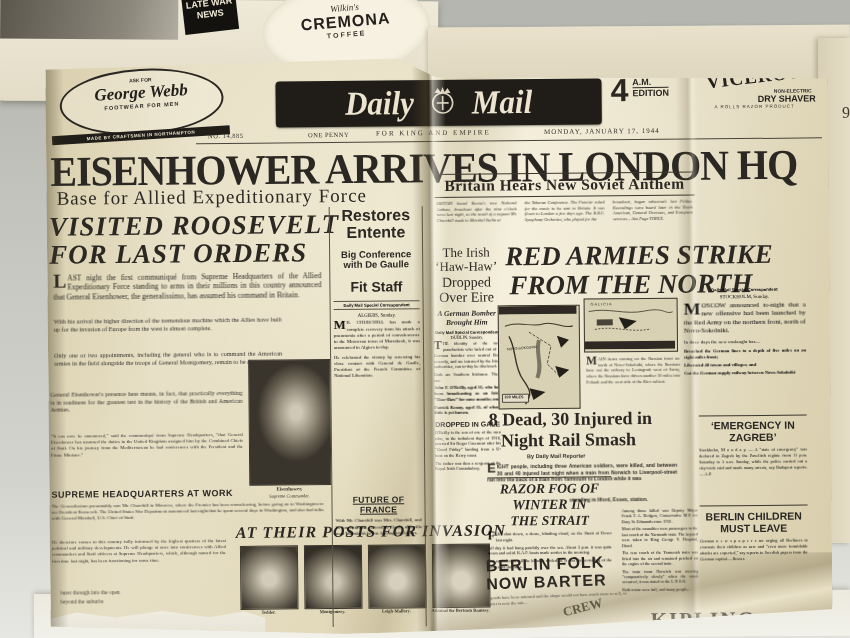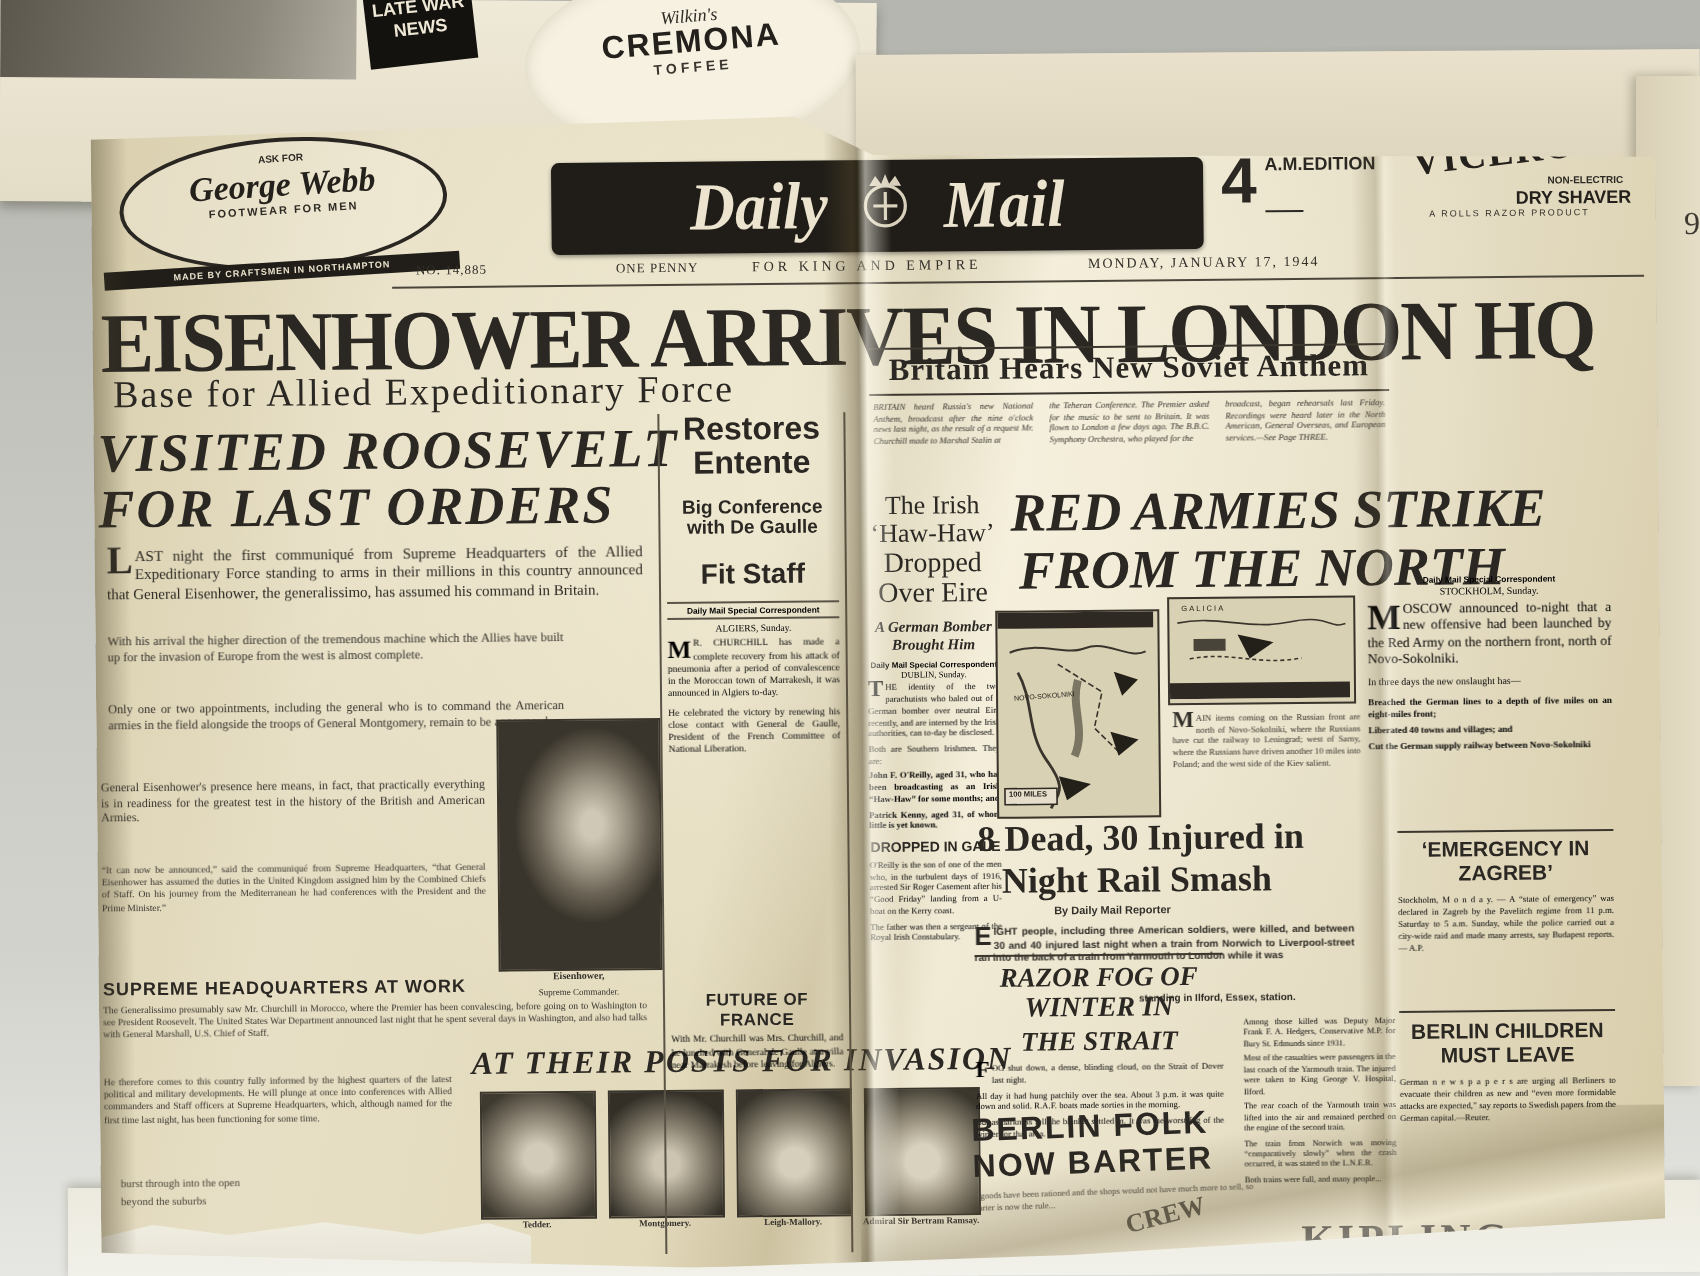--- a/index.html
+++ b/index.html
@@ -94,21 +94,21 @@
         <circle cx="15" cy="19" r="10" fill="none" stroke="#d8d0ba" stroke-width="1.6"></circle>
         <path d="M7 9 L10 4 L13 8 L15 3 L17 8 L20 4 L23 9 Z" fill="#d8d0ba"></path>
         <path d="M15 12 v14 M9 19 h12" stroke="#d8d0ba" stroke-width="1.6"></path>
       </svg>
     </span>
     <span class="serif b i" style="font-size:31px;color:#ece4cf;transform:scaleY(1.08);">Mail</span>
   </div>
 
   <div class="abs" style="left:565px;top:18px;display:flex;gap:4px;">
     <span class="sans b ink" style="font-size:32px;line-height:1;">4</span>
-    <span style="display:flex;flex-direction:row;margin-top:3px;">
+    <span style="display:flex;flex-direction:column;margin-top:3px;">
       <span class="sans b ink" style="font-size:9px;border-bottom:1.5px solid #2b2823;">A.M.</span>
       <span class="sans b ink" style="font-size:9px;">EDITION</span>
     </span>
   </div>
 
   <div class="abs ctr" style="left:642px;top:4px;width:134px;">
     <div class="sans b i" style="font-size:6.5px;color:#2d2a24;">Look After Your</div>
     <div class="serif b" style="font-size:19px;letter-spacing:1px;transform:rotate(-6deg);color:#24211c;">VICEROY</div>
     <div class="sans b" style="font-size:5px;text-align:right;padding-right:10px;color:#2d2a24;">NON-ELECTRIC</div>
     <div class="sans b" style="font-size:9px;text-align:right;padding-right:6px;color:#24211c;">DRY SHAVER</div>
@@ -159,21 +159,21 @@
   <div class="abs" style="left:282px;top:148px;width:94px;height:420px;border-left:1px solid #5a5447;border-right:1px solid #5a5447;padding:0 3px;box-sizing:border-box;">
     <div class="sans b ctr ink" style="font-size:16px;line-height:1.08;">Restores</div>
     <div class="sans b ctr ink" style="font-size:16px;line-height:1.08;">Entente</div>
     <div class="sans b ctr ink" style="font-size:9.5px;margin-top:8px;line-height:1.15;">Big Conference</div>
     <div class="sans b ctr ink" style="font-size:9.5px;line-height:1.15;">with De Gaulle</div>
     <div class="sans b ctr ink" style="font-size:14px;margin-top:8px;">Fit Staff</div>
     <div class="sans b ctr" style="font-size:4.2px;margin-top:6px;border-top:.5px solid #5a5447;border-bottom:.5px solid #5a5447;padding:1px 0;">Daily Mail Special Correspondent</div>
     <div class="serif ctr" style="font-size:4.8px;margin-top:3px;">ALGIERS, Sunday.</div>
     <div class="serif jst blur dropcap" style="font-size:4.8px;line-height:1.3;margin-top:2px;">MR. CHURCHILL has made a complete recovery from his attack of pneumonia after a period of convalescence in the Moroccan town of Marrakesh, it was announced in Algiers to-day.</div>
     <div class="serif jst blur" style="font-size:4.8px;line-height:1.3;margin-top:3px;">He celebrated the victory by renewing his close contact with General de Gaulle, President of the French Committee of National Liberation.</div>
-    <div class="sans b ctr ink" style="font-size:8.5px;margin-top:116px;letter-spacing:.3px;">FUTURE OF FRANCE</div>
+    <div class="sans b ctr ink" style="font-size:8.5px;margin-top:116px;letter-spacing:.3px;text-decoration:underline;">FUTURE OF FRANCE</div>
     <div class="serif jst blur" style="font-size:4.8px;line-height:1.3;margin-top:3px;">With Mr. Churchill was Mrs. Churchill, and he lunched with General de Gaulle at a villa near Marrakesh before leaving for Algiers.</div>
   </div>
 
   <div class="abs ctr" style="left:388px;top:116px;width:260px;border-top:1.5px solid #3c372e;border-bottom:1px solid #3c372e;padding:2px 0;">
     <span class="serif b ink" style="font-size:15.5px;letter-spacing:.5px;">Britain Hears New Soviet Anthem</span>
   </div>
   <div class="t serif i jst blur" style="left:390px;top:143px;width:80px;font-size:4.4px;line-height:1.3;">BRITAIN heard Russia's new National Anthem, broadcast after the nine o'clock news last night, as the result of a request Mr. Churchill made to Marshal Stalin at</div>
   <div class="t serif i jst blur" style="left:478px;top:143px;width:80px;font-size:4.4px;line-height:1.3;">the Teheran Conference.  The Premier asked for the music to be sent to Britain.  It was flown to London a few days ago.  The B.B.C. Symphony Orchestra, who played for the</div>
   <div class="t serif i jst blur" style="left:566px;top:143px;width:80px;font-size:4.4px;line-height:1.3;">broadcast, began rehearsals last Friday.  Recordings were heard later in the North American, General Overseas, and European services.—See Page THREE.</div>
 

